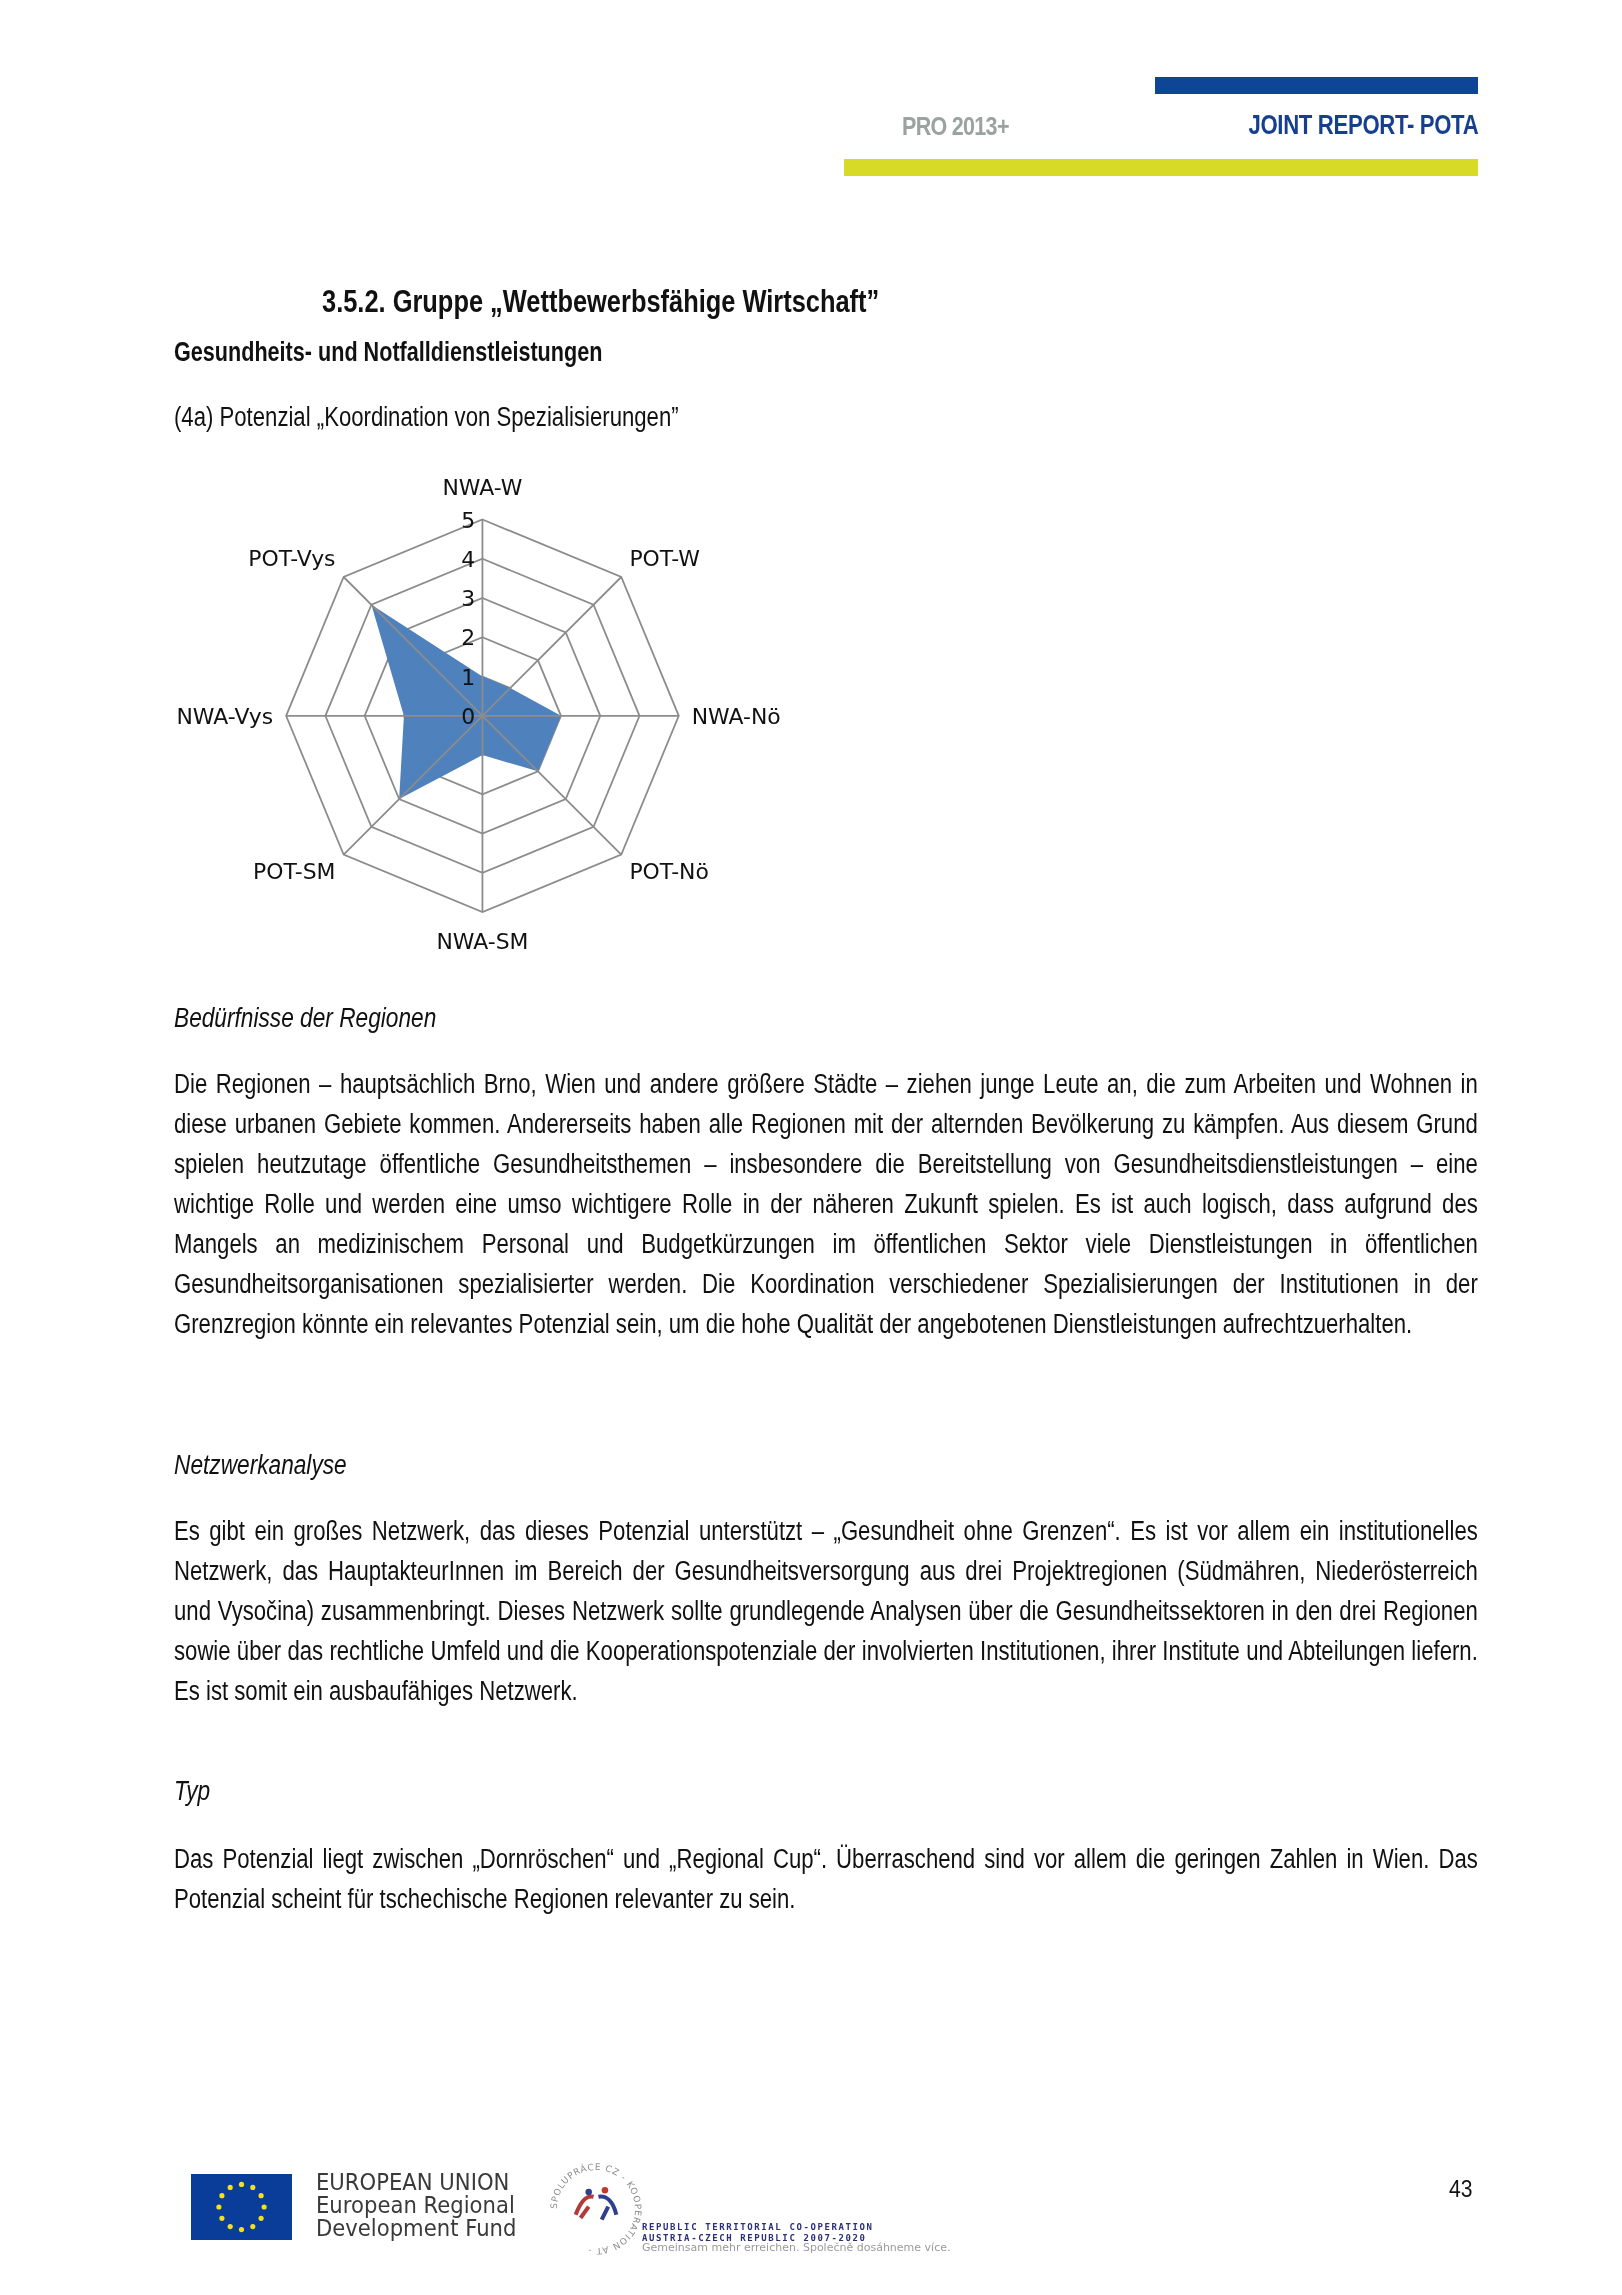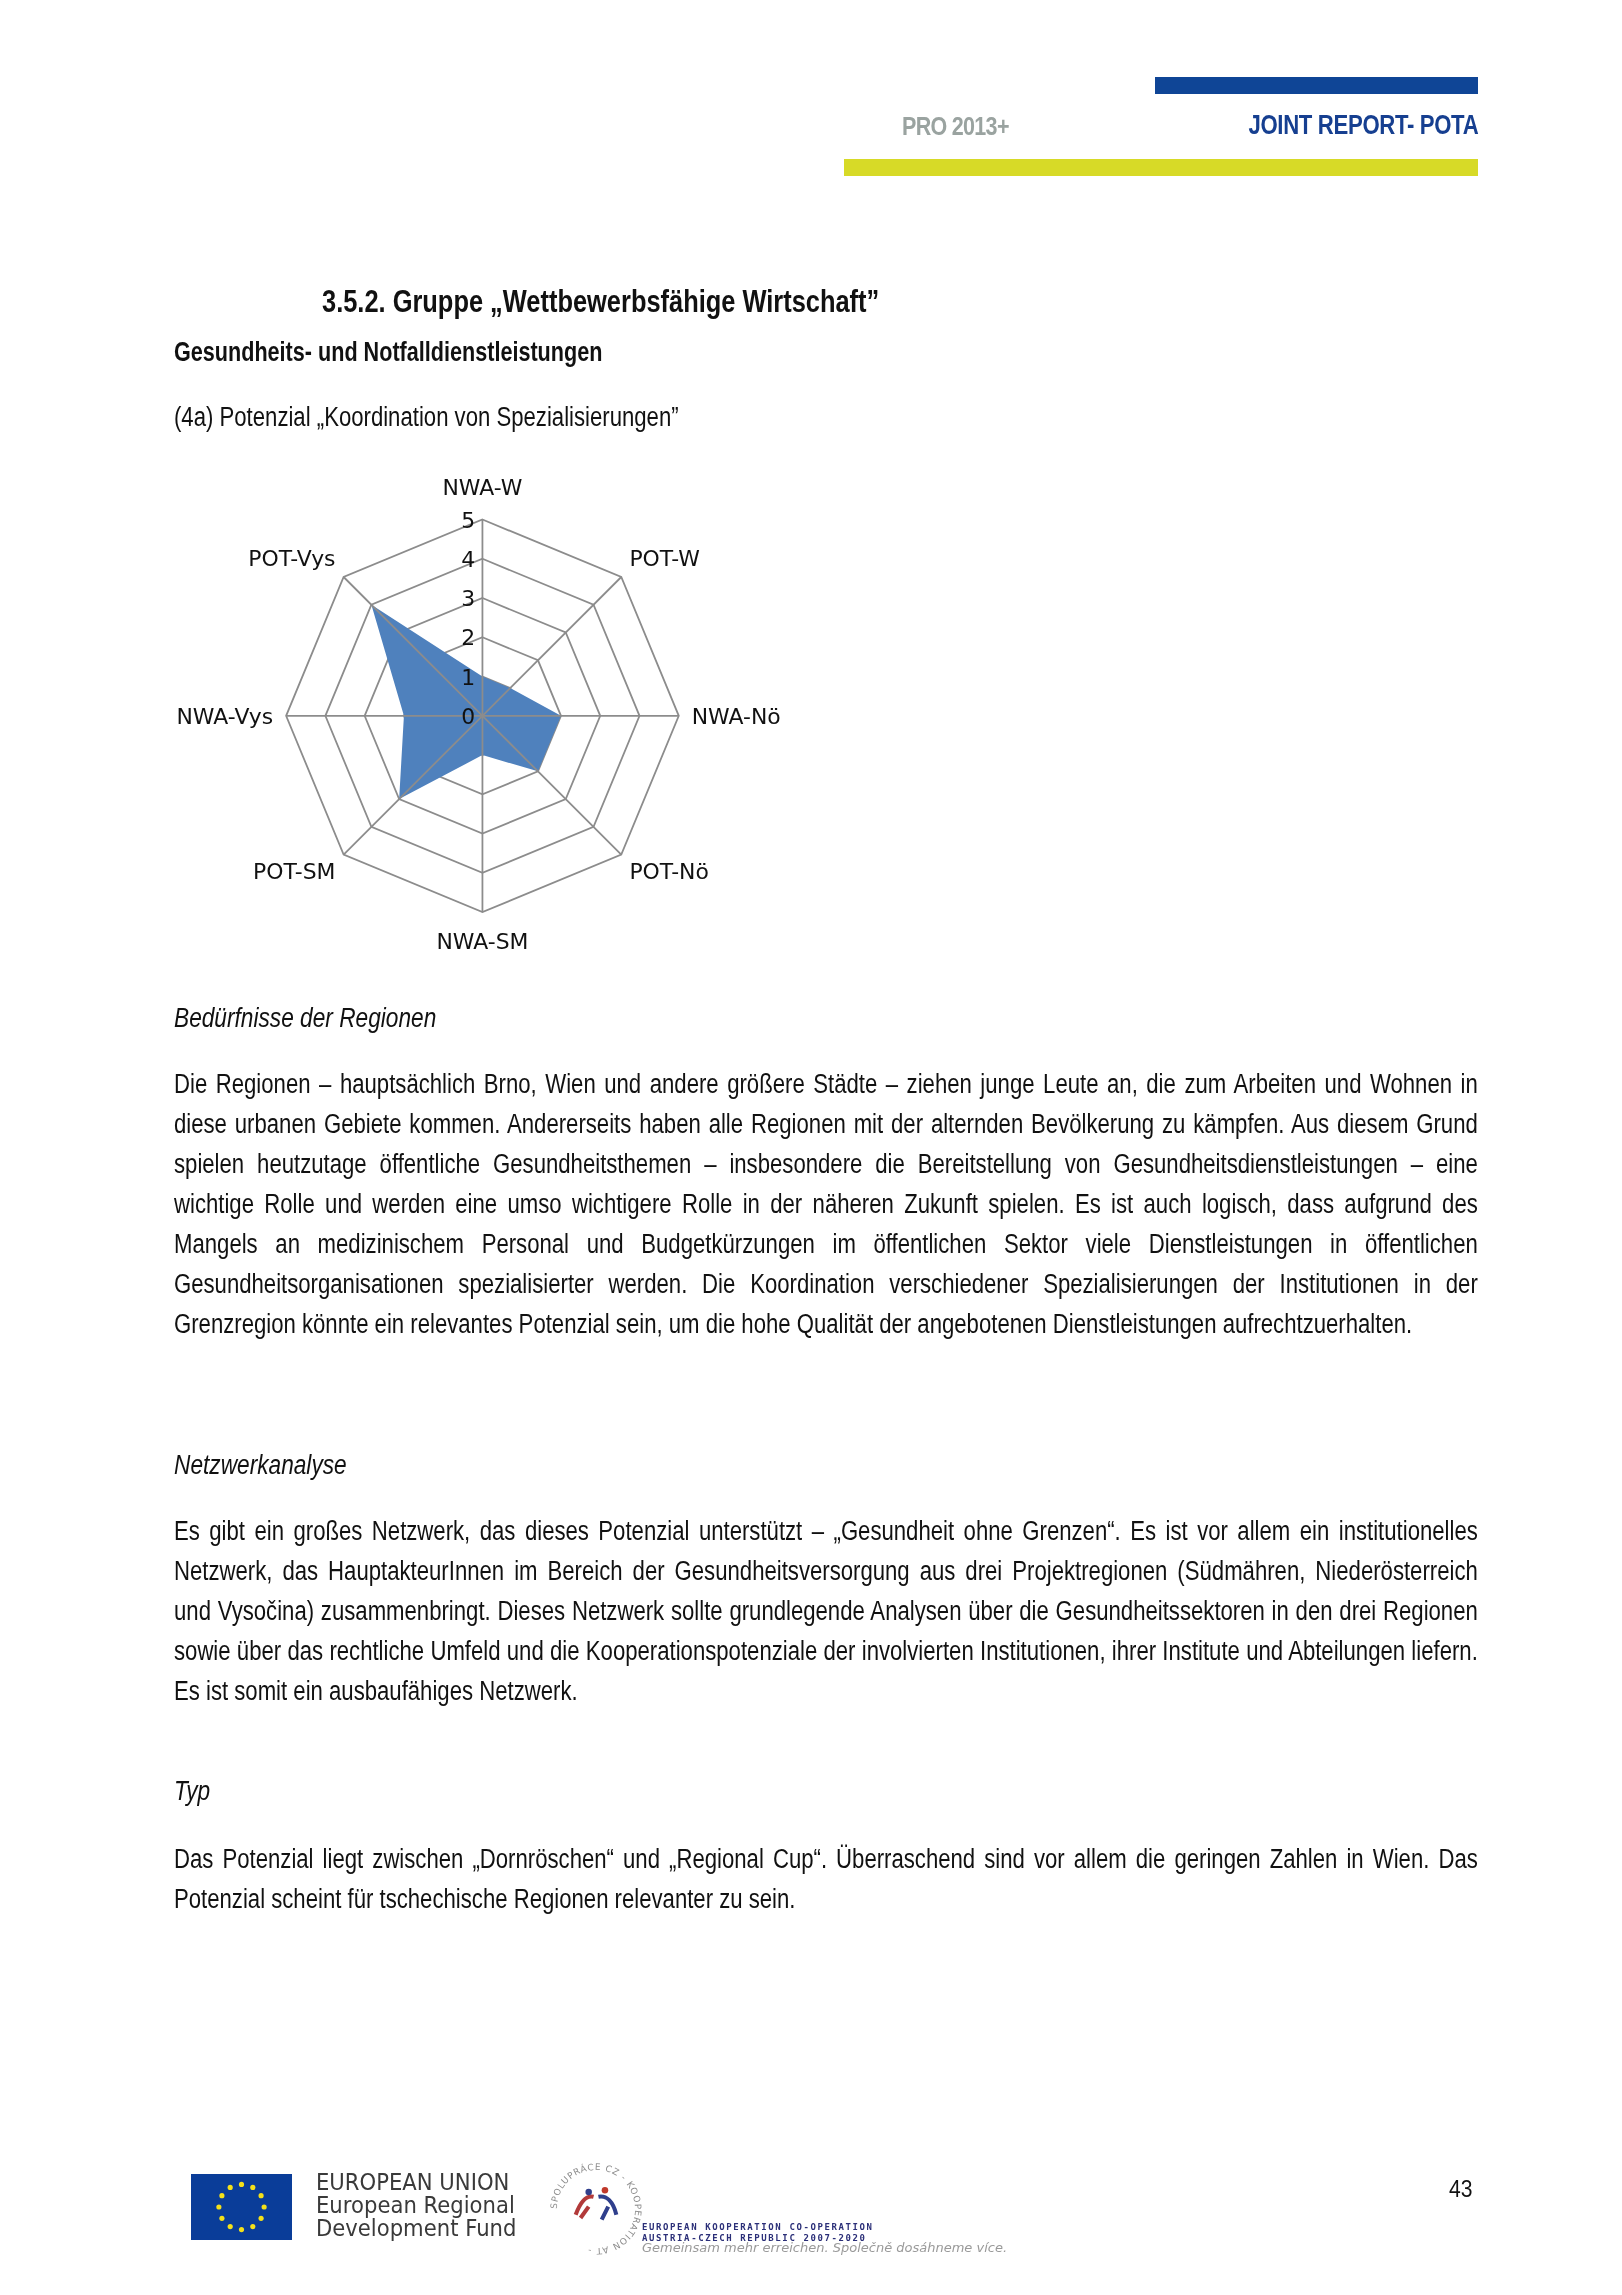--- a/index.html
+++ b/index.html
@@ -35,22 +35,22 @@
           text-align: justify; text-align-last: left;
           transform: scaleX(0.82); transform-origin: left top; }
 
   
   .eu-flag { left: 191px; top: 2174px; width: 101px; height: 66px; background: #0a3d99; }
   .eu-text { left: 316px; top: 2171px; font-size: 23px; line-height: 23px; color: #3a3a3a;
              font-family: "DejaVu Sans", sans-serif; transform: scaleX(0.92); transform-origin: left top; }
   .coop-logo { left: 548px; top: 2161px; width: 96px; height: 96px; }
   .coop-text { left: 642px; top: 2222px; font-size: 9px; color: #2b2f78; font-weight: bold;
                letter-spacing: 1.6px; line-height: 10.5px; font-family: "DejaVu Sans Mono", monospace; }
-  .coop-slogan { font-size: 13px; color: #9a9a9a; letter-spacing: 0; font-weight: normal;
-                 font-family: "DejaVu Sans", sans-serif; font-style: italic; }
+  .coop-slogan { font-size: 11px; color: #9a9a9a; letter-spacing: 0; font-weight: normal;
+                 font-family: "DejaVu Sans", sans-serif; }
   .page-num { left: 1449px; top: 2175px; font-size: 24px; color: #111; transform: scaleX(0.88);
               transform-origin: left top; }
 </style>
 </head>
 <body>
 
 <div class="abs hdr-blue"></div>
 <div class="abs hdr-pro">PRO 2013+</div>
 <div class="abs hdr-joint">JOINT REPORT- POTA</div>
 <div class="abs hdr-yellow"></div>
@@ -136,18 +136,18 @@
     </defs>
   <text font-size="11" fill="#8c8c8c" font-family="DejaVu Sans, sans-serif" letter-spacing="1">
     <textPath href="#ring" id="coop-ring">SPOLUPRÁCE CZ - KOOPERATION AT -</textPath>
   </text>
   <path d="M34,66 C40,50 48,42 56,44 M40,70 L50,56" stroke="#b23a3a" stroke-width="5" fill="none"></path>
   <path d="M62,44 C72,42 80,50 84,66 M66,72 L74,56" stroke="#2f3f8c" stroke-width="5" fill="none"></path>
   <circle cx="50" cy="38" r="4" fill="#2f3f8c"></circle>
   <circle cx="70" cy="36" r="4" fill="#c0392b"></circle>
 </svg>
 <div class="abs coop-text">
-  <div>EUROPEAN KOOPERATION CO-OPERATION</div>
+  <div>REPUBLIC TERRITORIAL CO-OPERATION</div>
   <div>AUSTRIA-CZECH REPUBLIC 2007-2020</div>
   <div class="coop-slogan">Gemeinsam mehr erreichen. Společně dosáhneme více.</div>
 </div>
 <div class="abs page-num">43</div>
 
 
 </body></html>

